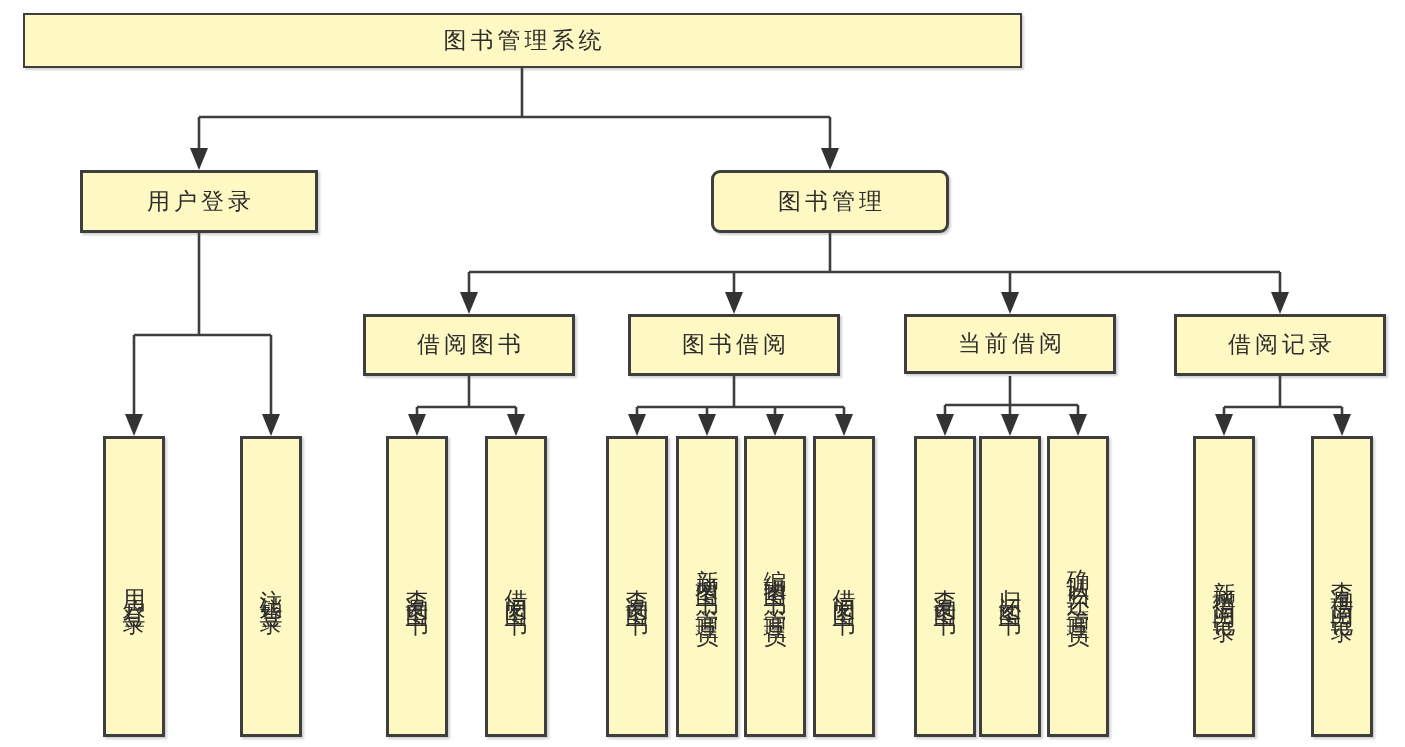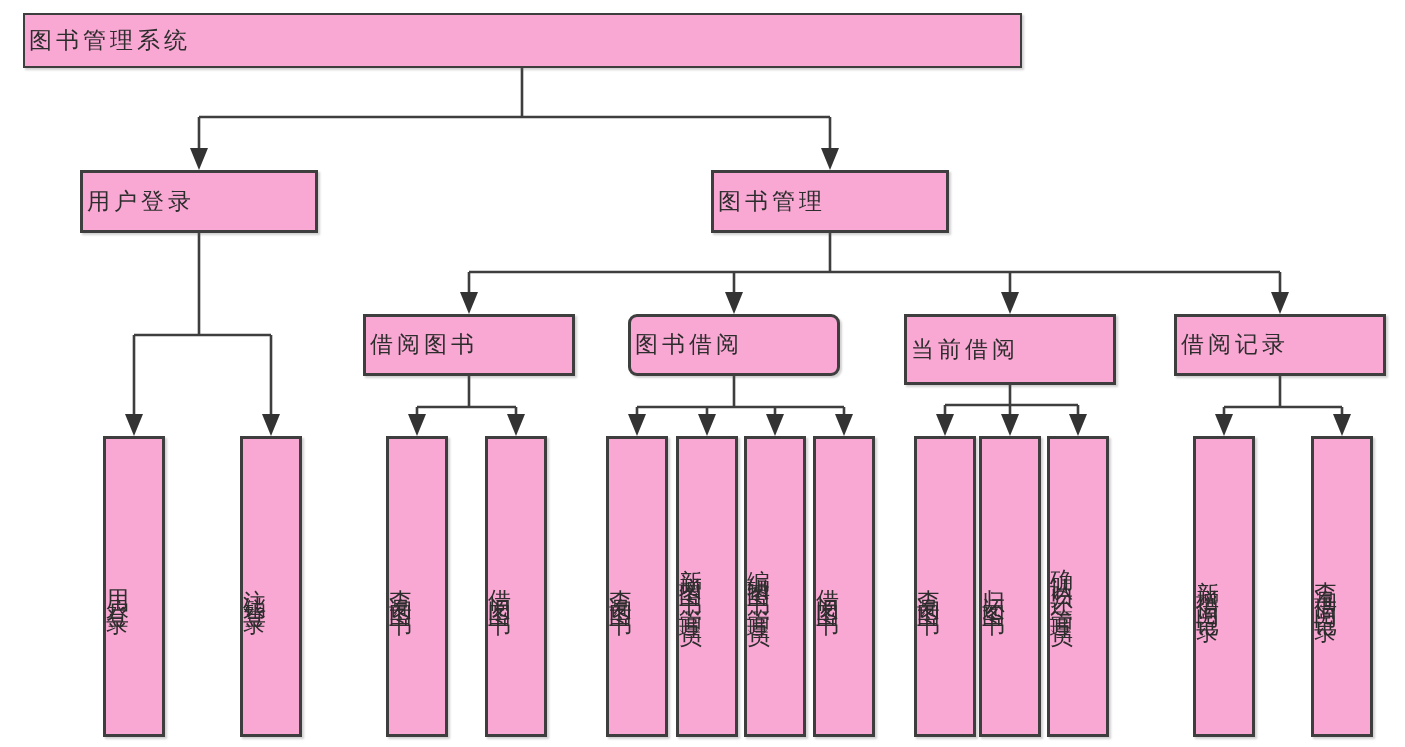--- a/index.html
+++ b/index.html
@@ -2,23 +2,23 @@
 <html lang="zh"><head>
 <meta charset="utf-8">
 <style>
   html,body { margin:0; padding:0; background:#ffffff; }
   body { font-family:"Liberation Sans","DejaVu Sans",sans-serif; }
   .canvas {
     position:relative; width:1405px; height:747px; background:#ffffff; overflow:hidden;
   }
   .connector-layer { position:absolute; left:0; top:0; width:1405px; height:747px; }
   .node {
-    position:absolute; background:#f9a8d4; box-sizing:border-box;
+    position:absolute; background:#fef9c3; box-sizing:border-box;
     border:3px solid #3e3e3e; box-shadow:2px 2px 2px rgba(90,90,90,0.28);
-    display:flex; align-items:center; z-index:2;
+    display:flex; align-items:center; justify-content:center; z-index:2;
   }
   .node--root { border-width:2px; }
   .node .lbl {
     font-size:23px; color:#2d2d2d; letter-spacing:4px; text-indent:4px;
     white-space:nowrap; line-height:1.2;
   }
   .node--leaf .lbl {
     writing-mode:vertical-rl; text-orientation:mixed;
     font-size:23px; letter-spacing:8px; text-indent:0; line-height:1;
     max-height:292px;
@@ -73,31 +73,31 @@
     </g>
   </svg>
 
   <div class="node node--root" style="left:23px; top:13px; width:999px; height:55px;">
     <span class="lbl">图书管理系统</span>
   </div>
 
   <div class="node" style="left:80px; top:170px; width:238px; height:63px;">
     <span class="lbl">用户登录</span>
   </div>
-  <div class="node" style="left:711px; top:170px; width:238px; height:63px;">
+  <div class="node" style="left:711px; top:170px; width:238px; height:63px;border-radius:9px;">
     <span class="lbl">图书管理</span>
   </div>
 
   <div class="node" style="left:363px; top:314px; width:212px; height:62px;">
     <span class="lbl">借阅图书</span>
   </div>
-  <div class="node" style="left:628px; top:314px; width:212px; height:62px;border-radius:9px;">
+  <div class="node" style="left:628px; top:314px; width:212px; height:62px;">
     <span class="lbl">图书借阅</span>
   </div>
-  <div class="node" style="left:904px; top:314px; width:212px; height:71px;">
+  <div class="node" style="left:904px; top:314px; width:212px; height:60px;">
     <span class="lbl">当前借阅</span>
   </div>
   <div class="node" style="left:1174px; top:314px; width:212px; height:62px;">
     <span class="lbl">借阅记录</span>
   </div>
 
   <div class="node node--leaf" style="left:103px; top:436px; width:62px; height:301px;">
     <span class="lbl">用户登录</span>
   </div>
   <div class="node node--leaf" style="left:240px; top:436px; width:62px; height:301px;">

